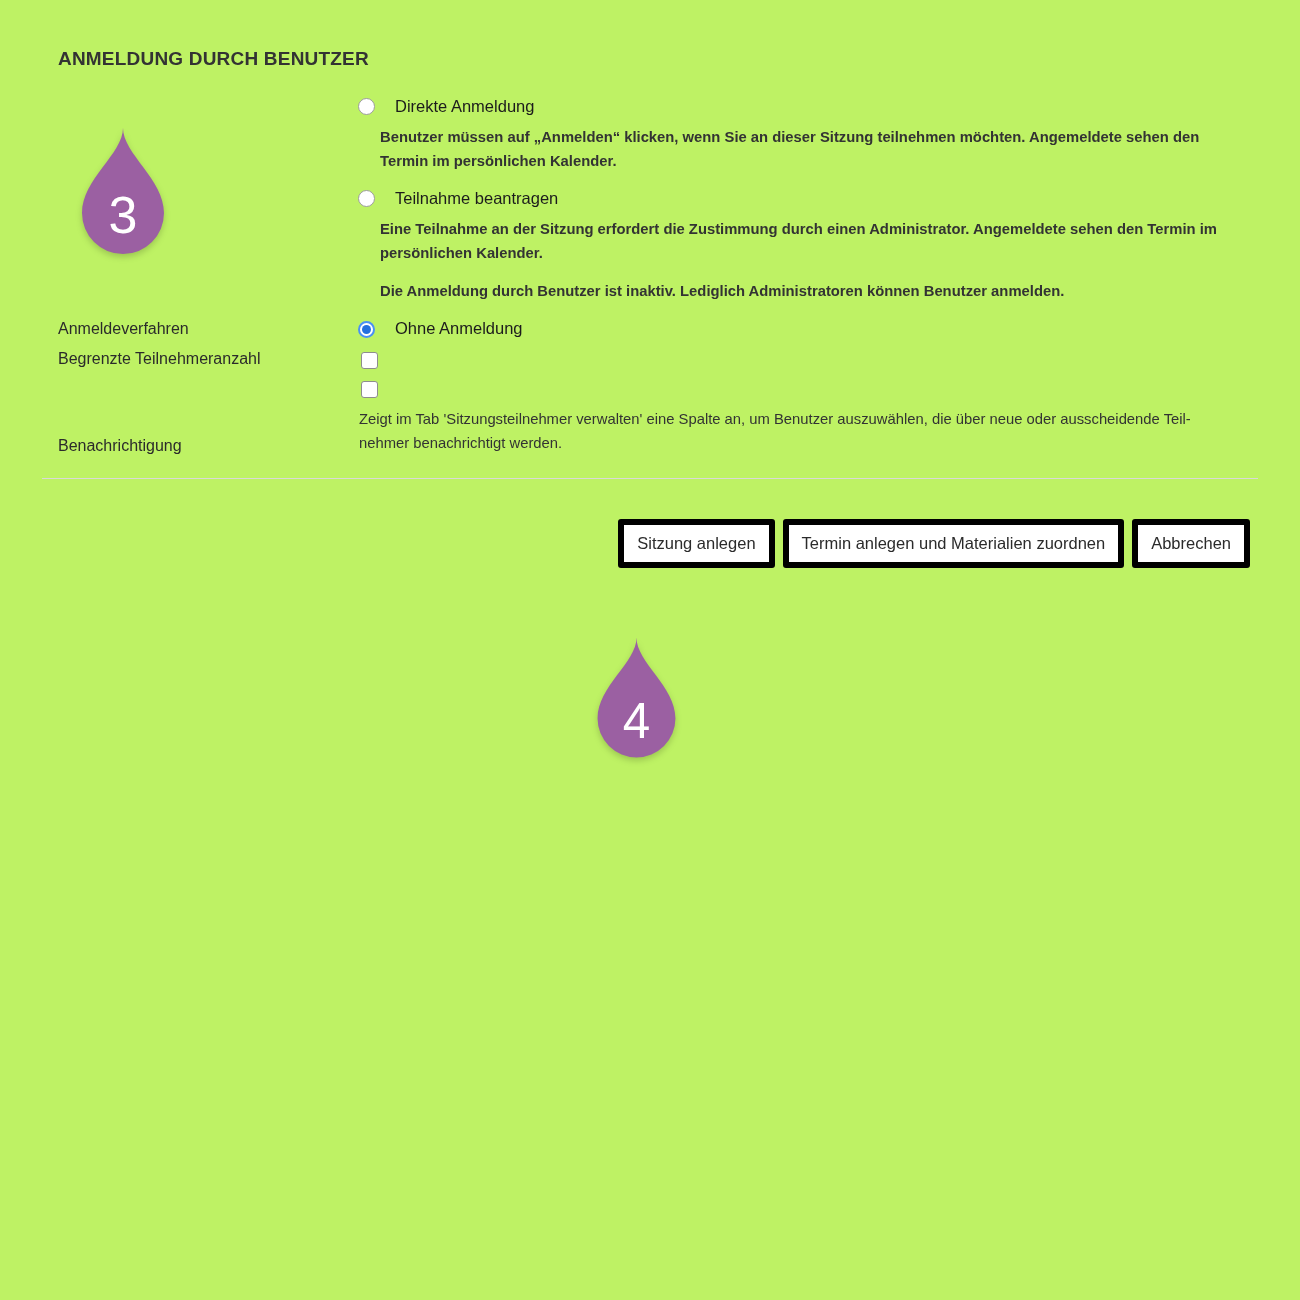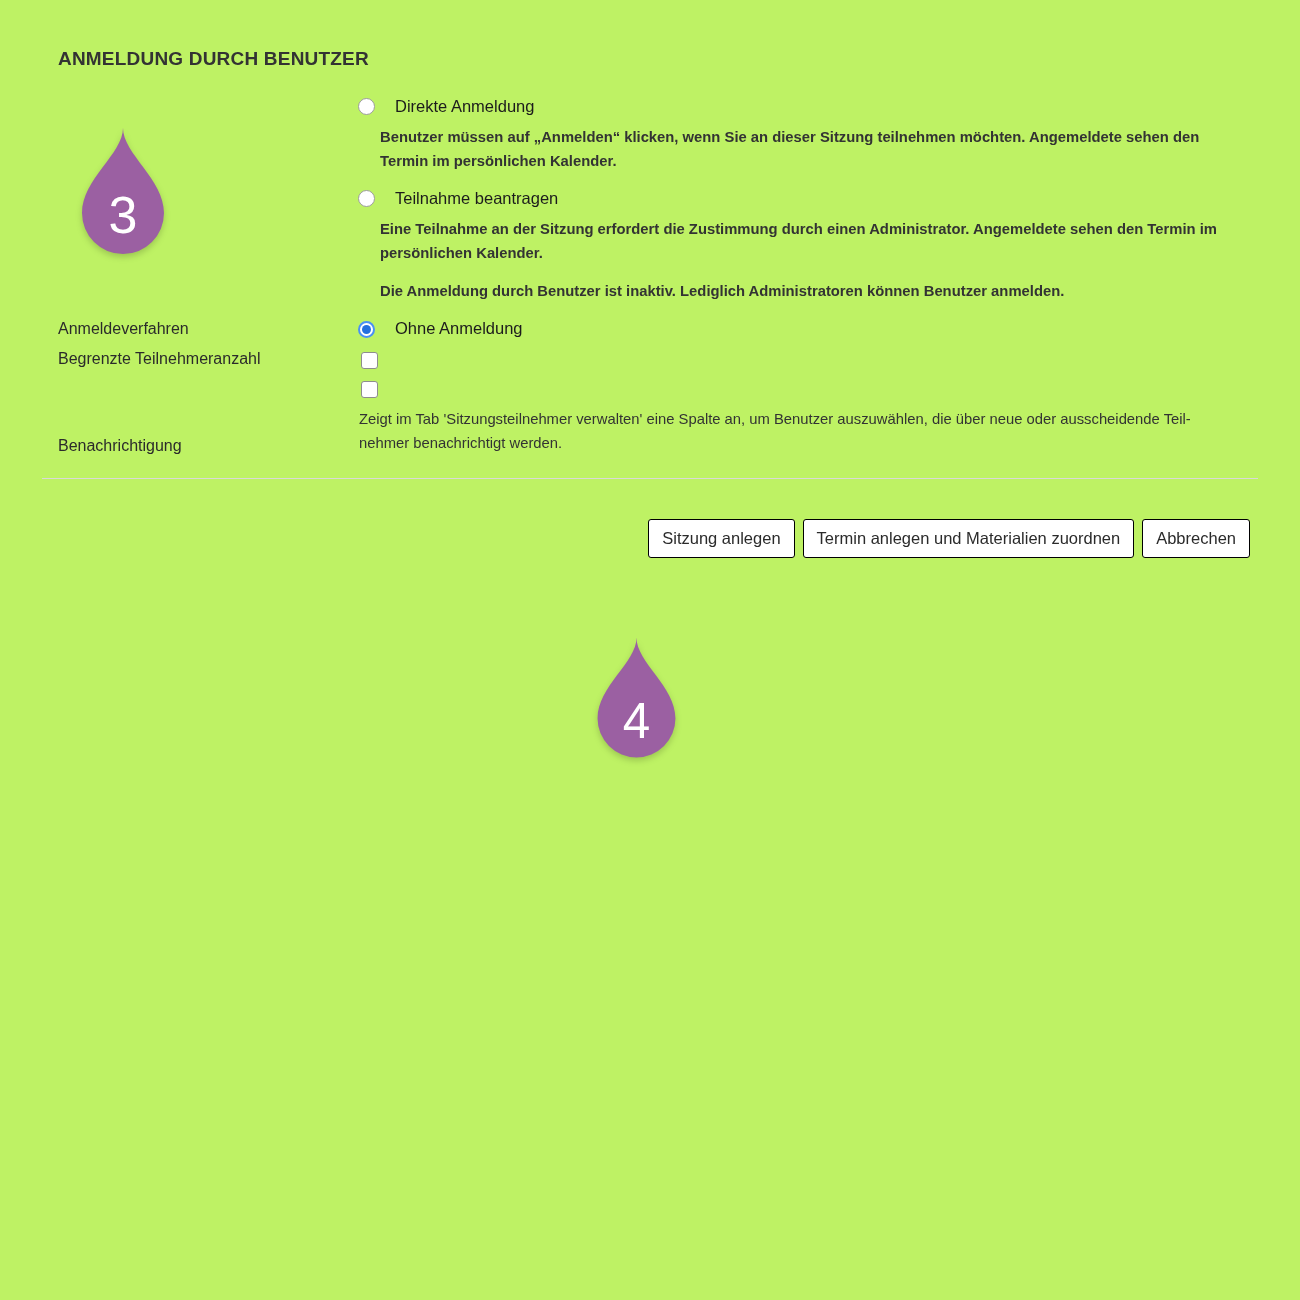--- a/index.html
+++ b/index.html
@@ -77,21 +77,21 @@
     margin: 22px -8px 0 -16px;
     height: 0;
   }
 
   .button-row { display: flex; justify-content: flex-end; gap: 8px; margin-top: 40px; }
   .btn {
     font-family: "Liberation Sans", sans-serif;
     font-size: 16.5px;
     color: #2b2b2b;
     background: #fff;
-    border: 1px solid #000000;
+    border: 6px solid #000000;
     border-radius: 3px;
     padding: 7px 13px;
     line-height: 1.4;
     cursor: pointer;
     white-space: nowrap;
   }
 
   .marker {
     position: absolute;
     filter: drop-shadow(0 3px 3px rgba(0,0,0,0.18));

